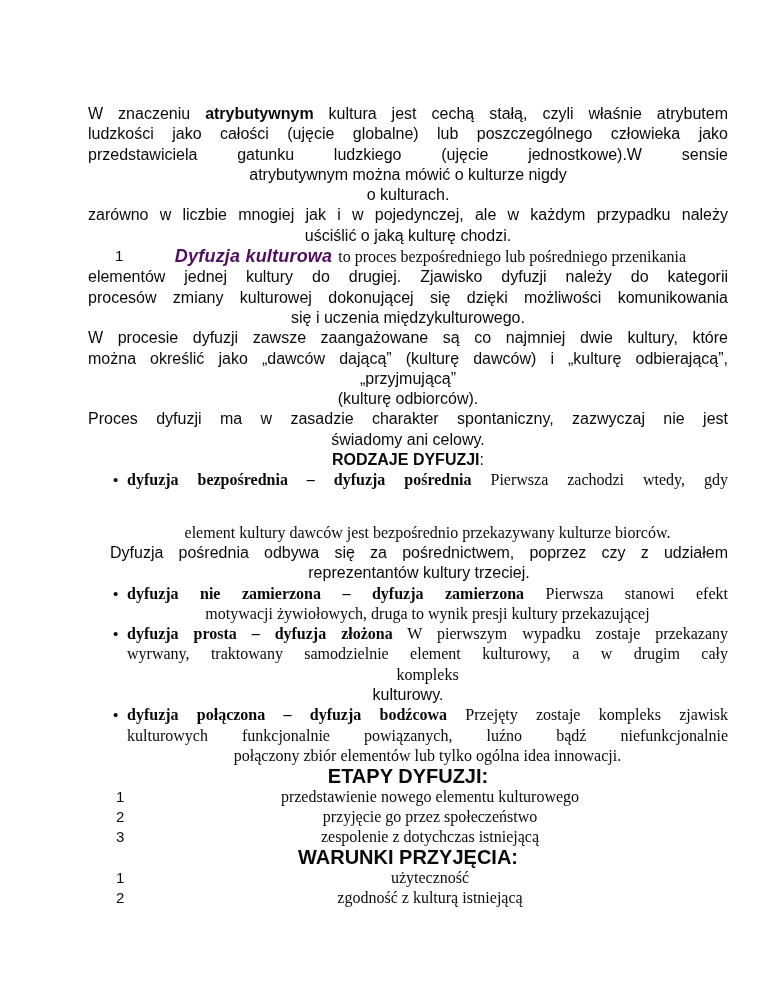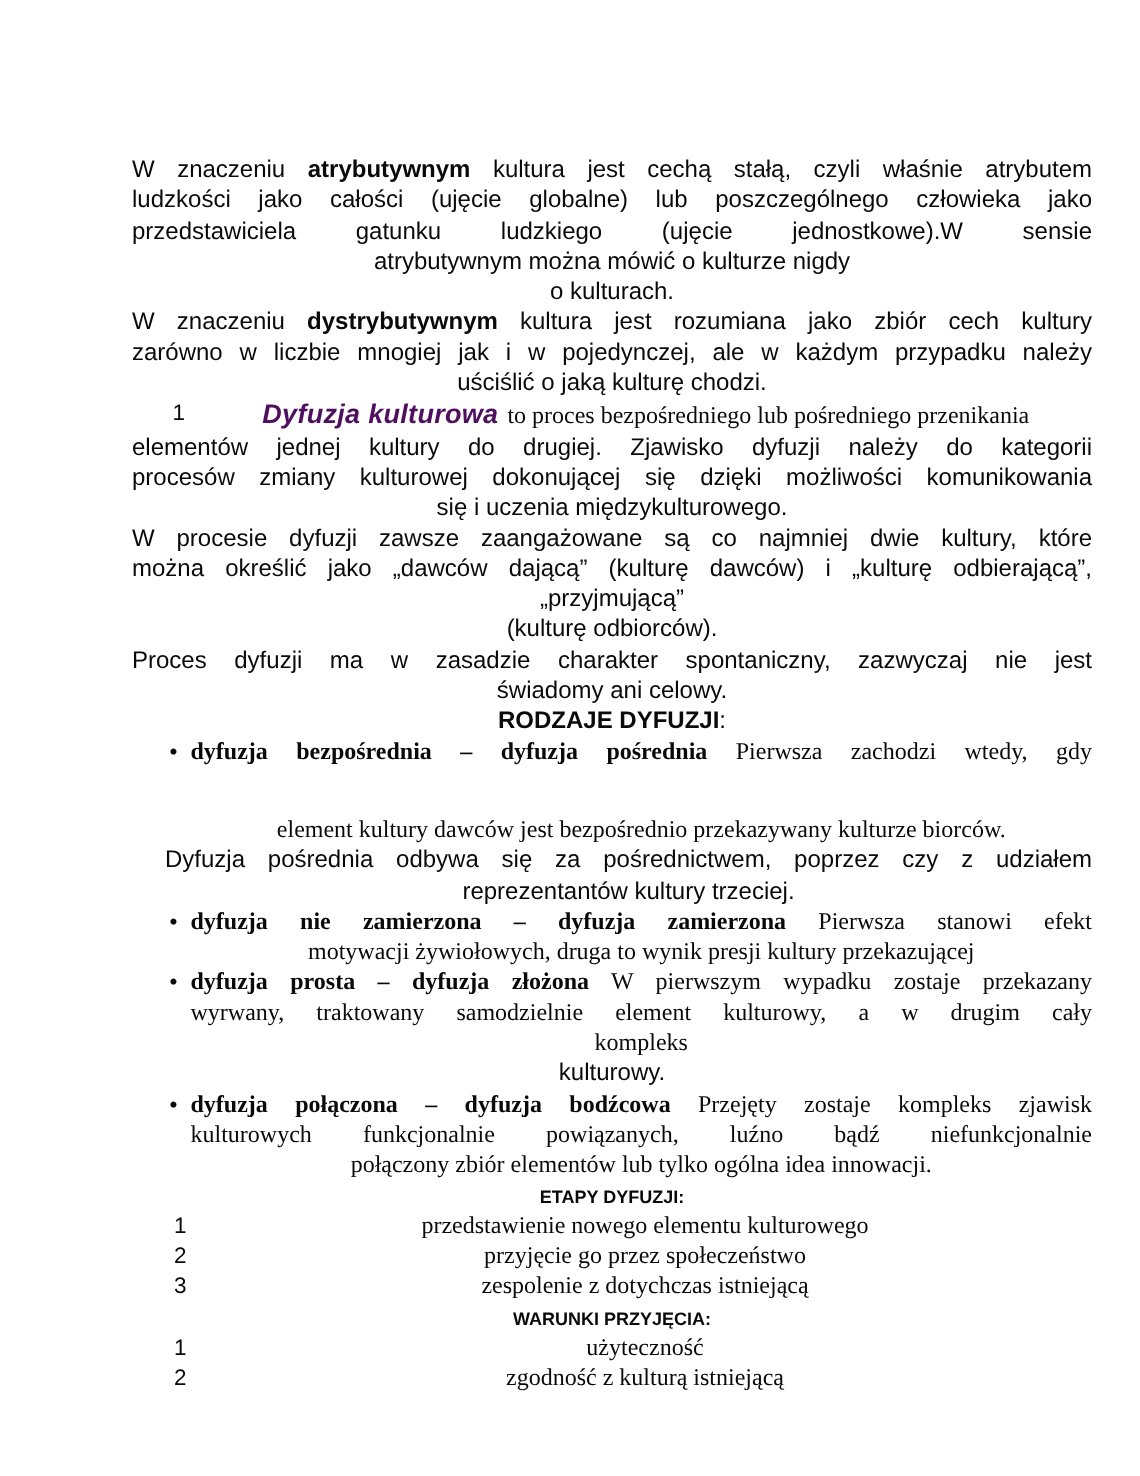--- a/index.html
+++ b/index.html
@@ -52,33 +52,32 @@
   }
   .title-accent {
     font-family: "Liberation Sans", sans-serif;
     font-weight: bold;
     font-style: italic;
     font-size: 18px;
     color: var(--accent, #4f0e60);
     letter-spacing: 0.2px;
     padding-right: 2px;
   }
-  .line.head-lg { font-size: 12px; }
+  .line.head-lg { font-size: 20px; }
   .line.head-sm { font-size: 16px; }
 </style>
 </head>
 <body style="background: rgb(255, 255, 255); color: rgb(10, 10, 10);">
 
 <div class="doc">
     <div class="line sans stretch"><span>W znaczeniu </span><span class="bold">atrybutywnym</span><span> kultura jest cechą stałą, czyli właśnie atrybutem</span></div>
     <div class="line sans stretch"><span>ludzkości jako całości (ujęcie globalne) lub poszczególnego człowieka jako</span></div>
     <div class="line sans stretch"><span>przedstawiciela gatunku ludzkiego (ujęcie jednostkowe).W sensie</span></div>
     <div class="line sans left"><span>atrybutywnym można mówić o kulturze nigdy</span></div>
     <div class="line sans left"><span>o kulturach.</span></div>
-    <div class="line sans stretch"><span>W znaczeniu </span><span class="bold">dystrybutywnym</span><span> kultura jest rozumiana jako zbiór cech kultury</span></div>
     <div class="line sans stretch"><span>zarówno w liczbie mnogiej jak i w pojedynczej, ale w każdym przypadku należy</span></div>
     <div class="line sans left"><span>uściślić o jaką kulturę chodzi.</span></div>
     <div class="line serif left" style="padding-left: 45px;"><span class="marker" style="left: 27px;">1</span><span class="title-accent">Dyfuzja kulturowa</span><span> to proces bezpośredniego lub pośredniego przenikania</span></div>
     <div class="line sans stretch"><span>elementów jednej kultury do drugiej. Zjawisko dyfuzji należy do kategorii</span></div>
     <div class="line sans stretch"><span>procesów zmiany kulturowej dokonującej się dzięki możliwości komunikowania</span></div>
     <div class="line sans left"><span>się i uczenia międzykulturowego.</span></div>
     <div class="line sans stretch"><span>W procesie dyfuzji zawsze zaangażowane są co najmniej dwie kultury, które</span></div>
     <div class="line sans stretch"><span>można określić jako „dawców dającą” (kulturę dawców) i „kulturę odbierającą”,</span></div>
     <div class="line sans left"><span>„przyjmującą”</span></div>
     <div class="line sans left"><span>(kulturę odbiorców).</span></div>

